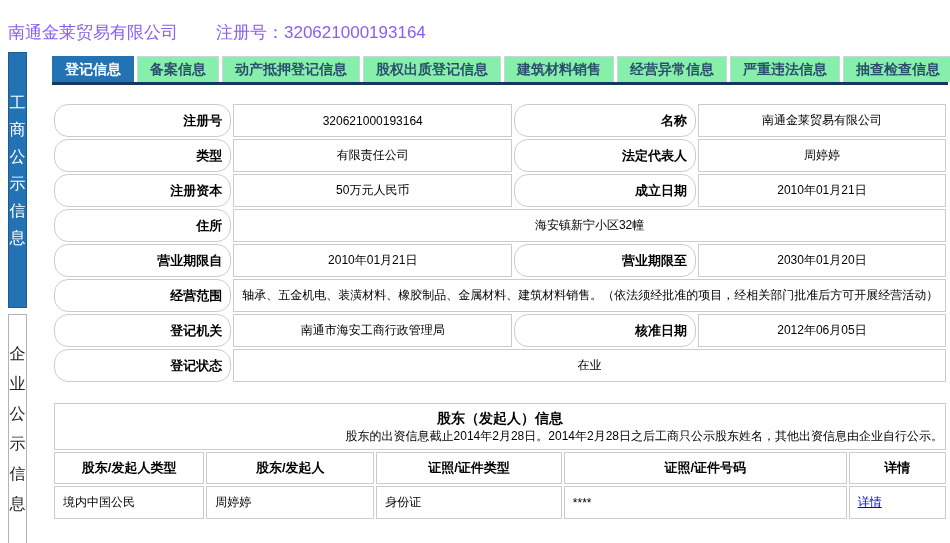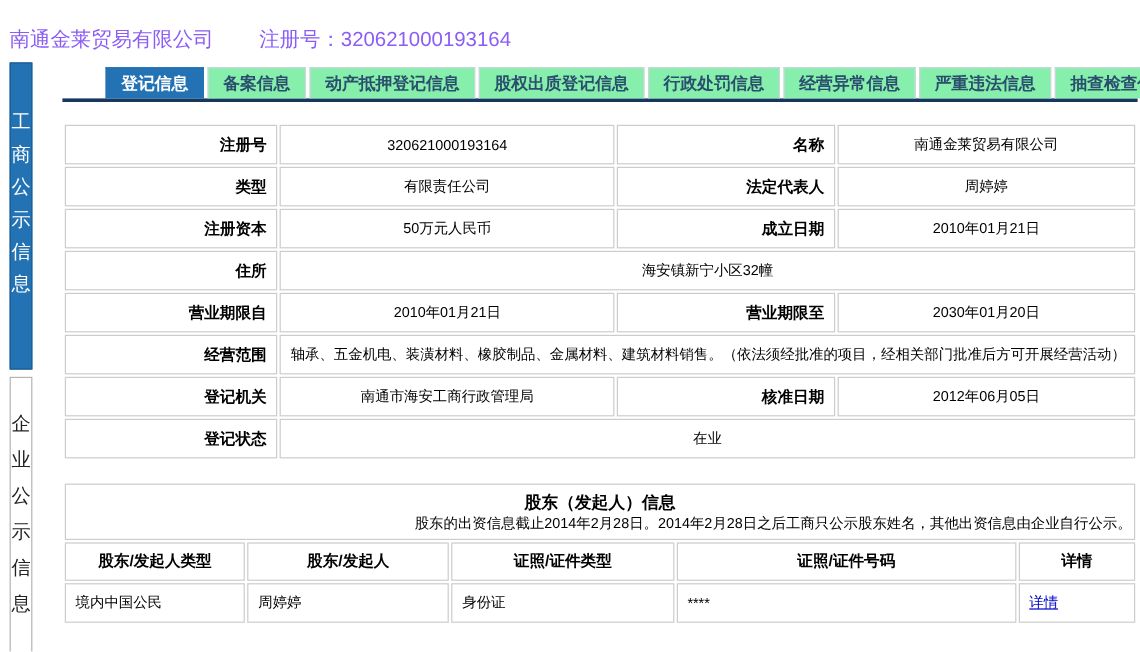--- a/index.html
+++ b/index.html
@@ -18,30 +18,30 @@
   .side-box.blue{height:256px;background:#2373b4;border:1px solid #1b5c93;color:#ffffff;
                  padding-top:36px;line-height:27px;}
   .side-box.white{height:236px;background:#ffffff;border:1px solid #b3b3b3;color:#222;
                   margin-top:6px;padding-top:24px;line-height:30px;}
   
   .content{position:absolute;left:52px;top:56px;width:896px;}
   .tabbar{display:flex;align-items:flex-end;border-bottom:3px solid #17375e;}
   .tab{box-sizing:border-box;height:26px;line-height:24px;padding:0 12px;margin-right:3px;
        background:#86efac;border:1px solid #ccd4dc;border-bottom:none;
        font-size:14px;font-weight:bold;color:#2b4e6e;white-space:nowrap;cursor:pointer;}
-  .tab.active{background:#2373b4;border-color:#2373b4;color:#ffffff;margin-left:36px;}
+  .tab.active{background:#2373b4;border-color:#2373b4;color:#ffffff;}
   
   table.tbl{width:100%;border-collapse:separate;border-spacing:2px;table-layout:fixed;
             margin-top:17px;background:#ffffff;}
   table.tbl td,table.tbl th{box-sizing:border-box;border:1px solid #cccccc;overflow:hidden;
             white-space:nowrap;background:#ffffff;}
   td.table-title{background:#f0f1e1;text-align:center;font-size:14px;font-weight:bold;
             padding:5px 4px;}
   td.lbl{background:#f0f1e1;font-weight:bold;text-align:right;font-size:13px;
-            padding:6px 8px;}
+            padding:6px 8px;border-radius:14px;}
   td.val{font-size:12px;padding:7px 8px;text-align:center;}
   td.section-head{background:#f0f1e1;text-align:center;padding:4px 2px;}
   .section-title{font-size:14px;font-weight:bold;line-height:20px;}
   .section-note{font-size:12px;line-height:17px;text-align:right;}
   th.colhead{background:#f0f1e1;font-size:13px;font-weight:bold;text-align:center;
             padding:6px 4px;}
   td.cell{font-size:12px;padding:7px 8px;text-align:left;}
   a.detail{color:#0000cc;text-decoration:underline;font-size:12px;cursor:pointer;}
 </style>
 </head>
@@ -56,21 +56,21 @@
   <div class="side-box white">企业公示信息</div>
 </div>
 
 <div class="content">
 
   <div class="tabbar">
     <div class="tab active">登记信息</div>
     <div class="tab">备案信息</div>
     <div class="tab">动产抵押登记信息</div>
     <div class="tab">股权出质登记信息</div>
-    <div class="tab">行政处罚信息</div>
+    <div class="tab">建筑材料销售</div>
     <div class="tab">经营异常信息</div>
     <div class="tab">严重违法信息</div>
     <div class="tab">抽查检查信息</div>
   </div>
 
   <table class="tbl">
     <colgroup>
         <col style="width:20%">
         <col style="width:31.5%">
         <col style="width:20.5%">

